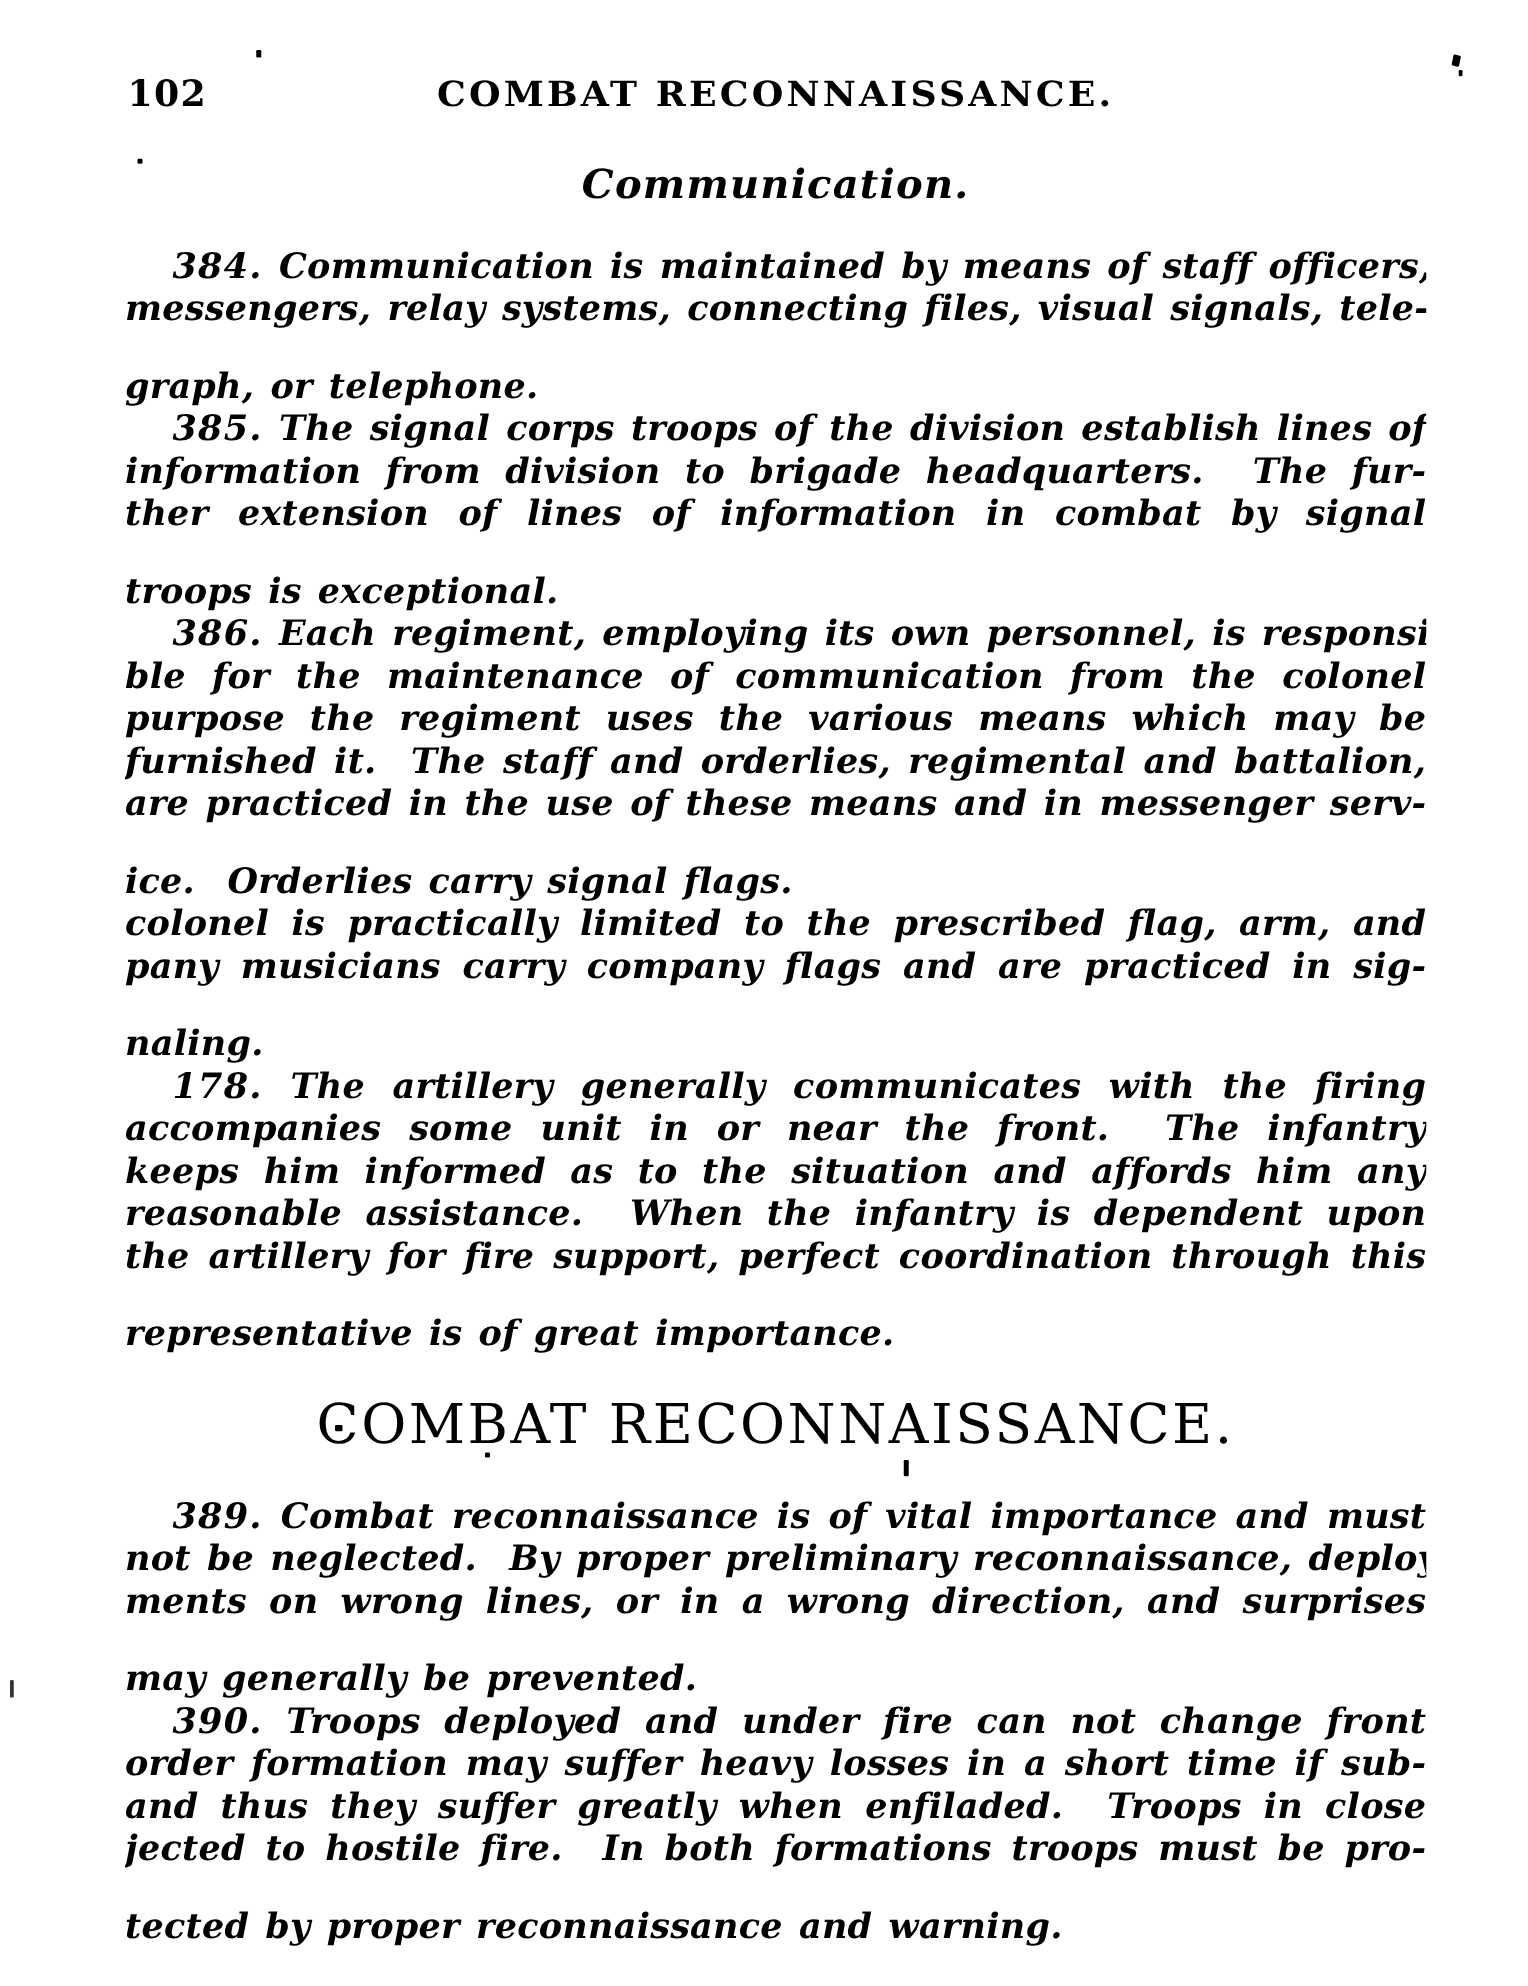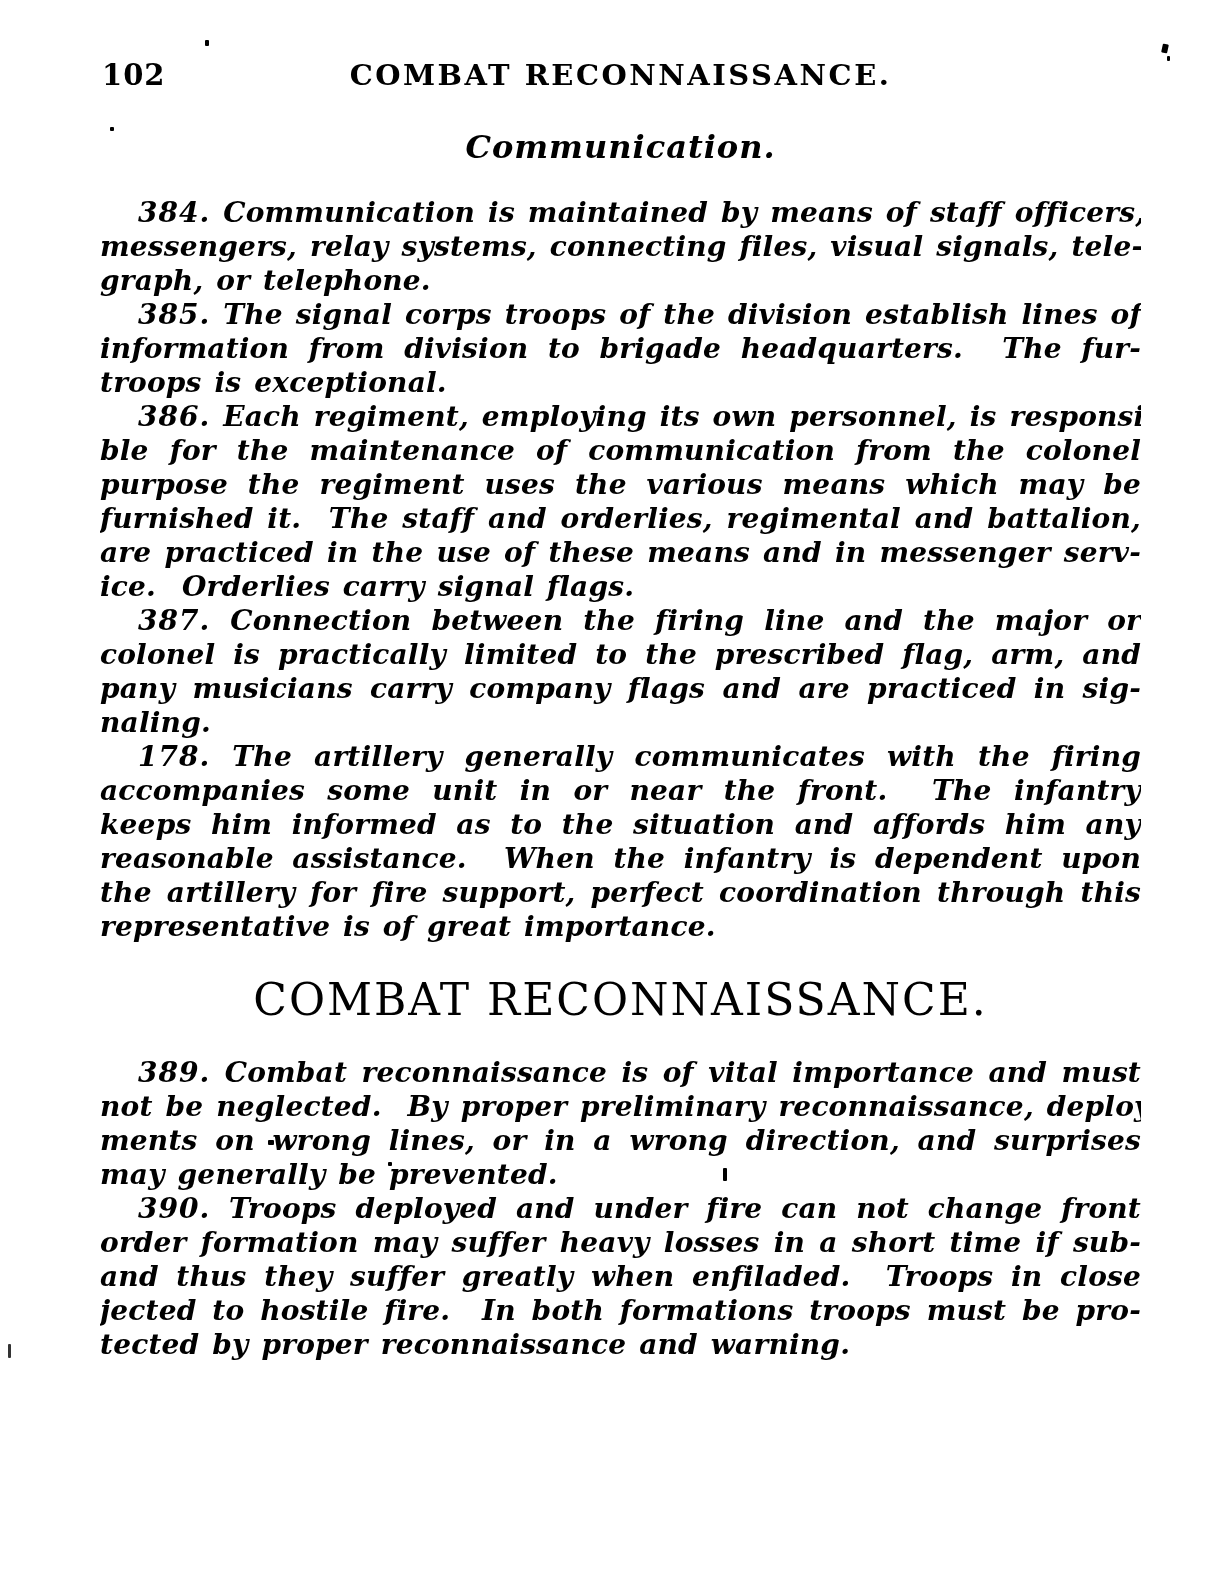--- a/index.html
+++ b/index.html
@@ -62,21 +62,21 @@
     font-weight: bold;
     letter-spacing: 0.2px;
     word-spacing: 3px;
     text-align: justify;
     text-align-last: justify;
     overflow: hidden;
     white-space: nowrap;
     font-style: italic;
   }
   .line.first { text-indent: 38px; }
-  .line.last  { text-align-last: left; white-space: normal; }
+  .line.last  { text-align-last: left; white-space: normal; margin-top: 28px; }
   .pnum { letter-spacing: 1px; }
   .section-heading {
     margin-top: 32px;
     height: 48px;
     line-height: 48px;
     text-align: center;
     font-size: 44px;
     font-weight: normal;
     letter-spacing: 2px;
     margin-bottom: 32px;
@@ -118,32 +118,32 @@
 
     <div class="para-block-top" id="paras-top">
         <div class="paragraph">
           <div class="line first"><span class="pnum">384.</span> Communication is maintained by means of staff officers,</div>
           <div class="line">messengers, relay systems, connecting files, visual signals, tele-</div>
           <div class="line last">graph, or telephone.</div>
         </div>
         <div class="paragraph">
           <div class="line first"><span class="pnum">385.</span> The signal corps troops of the division establish lines of</div>
           <div class="line">information from division to brigade headquarters.&nbsp; The fur-</div>
+          <div class="line">ther extension of lines of information in combat by signal</div>
           <div class="line last">troops is exceptional.</div>
         </div>
         <div class="paragraph">
           <div class="line first"><span class="pnum">386.</span> Each regiment, employing its own personnel, is responsi-</div>
           <div class="line">ble for the maintenance of communication from the colonel</div>
           <div class="line">purpose the regiment uses the various means which may be</div>
           <div class="line">furnished it.&nbsp; The staff and orderlies, regimental and battalion,</div>
           <div class="line">are practiced in the use of these means and in messenger serv-</div>
           <div class="line last">ice.&nbsp; Orderlies carry signal flags.</div>
         </div>
         <div class="paragraph">
-          <div class="line first"><span class="pnum">387.</span> Connection between the firing line and the major or</div>
           <div class="line">colonel is practically limited to the prescribed flag, arm, and</div>
           <div class="line">pany musicians carry company flags and are practiced in sig-</div>
           <div class="line last">naling.</div>
         </div>
         <div class="paragraph">
           <div class="line first"><span class="pnum">178.</span> The artillery generally communicates with the firing</div>
           <div class="line">accompanies some unit in or near the front.&nbsp; The infantry</div>
           <div class="line">keeps him informed as to the situation and affords him any</div>
           <div class="line">reasonable assistance.&nbsp; When the infantry is dependent upon</div>
           <div class="line">the artillery for fire support, perfect coordination through this</div>

